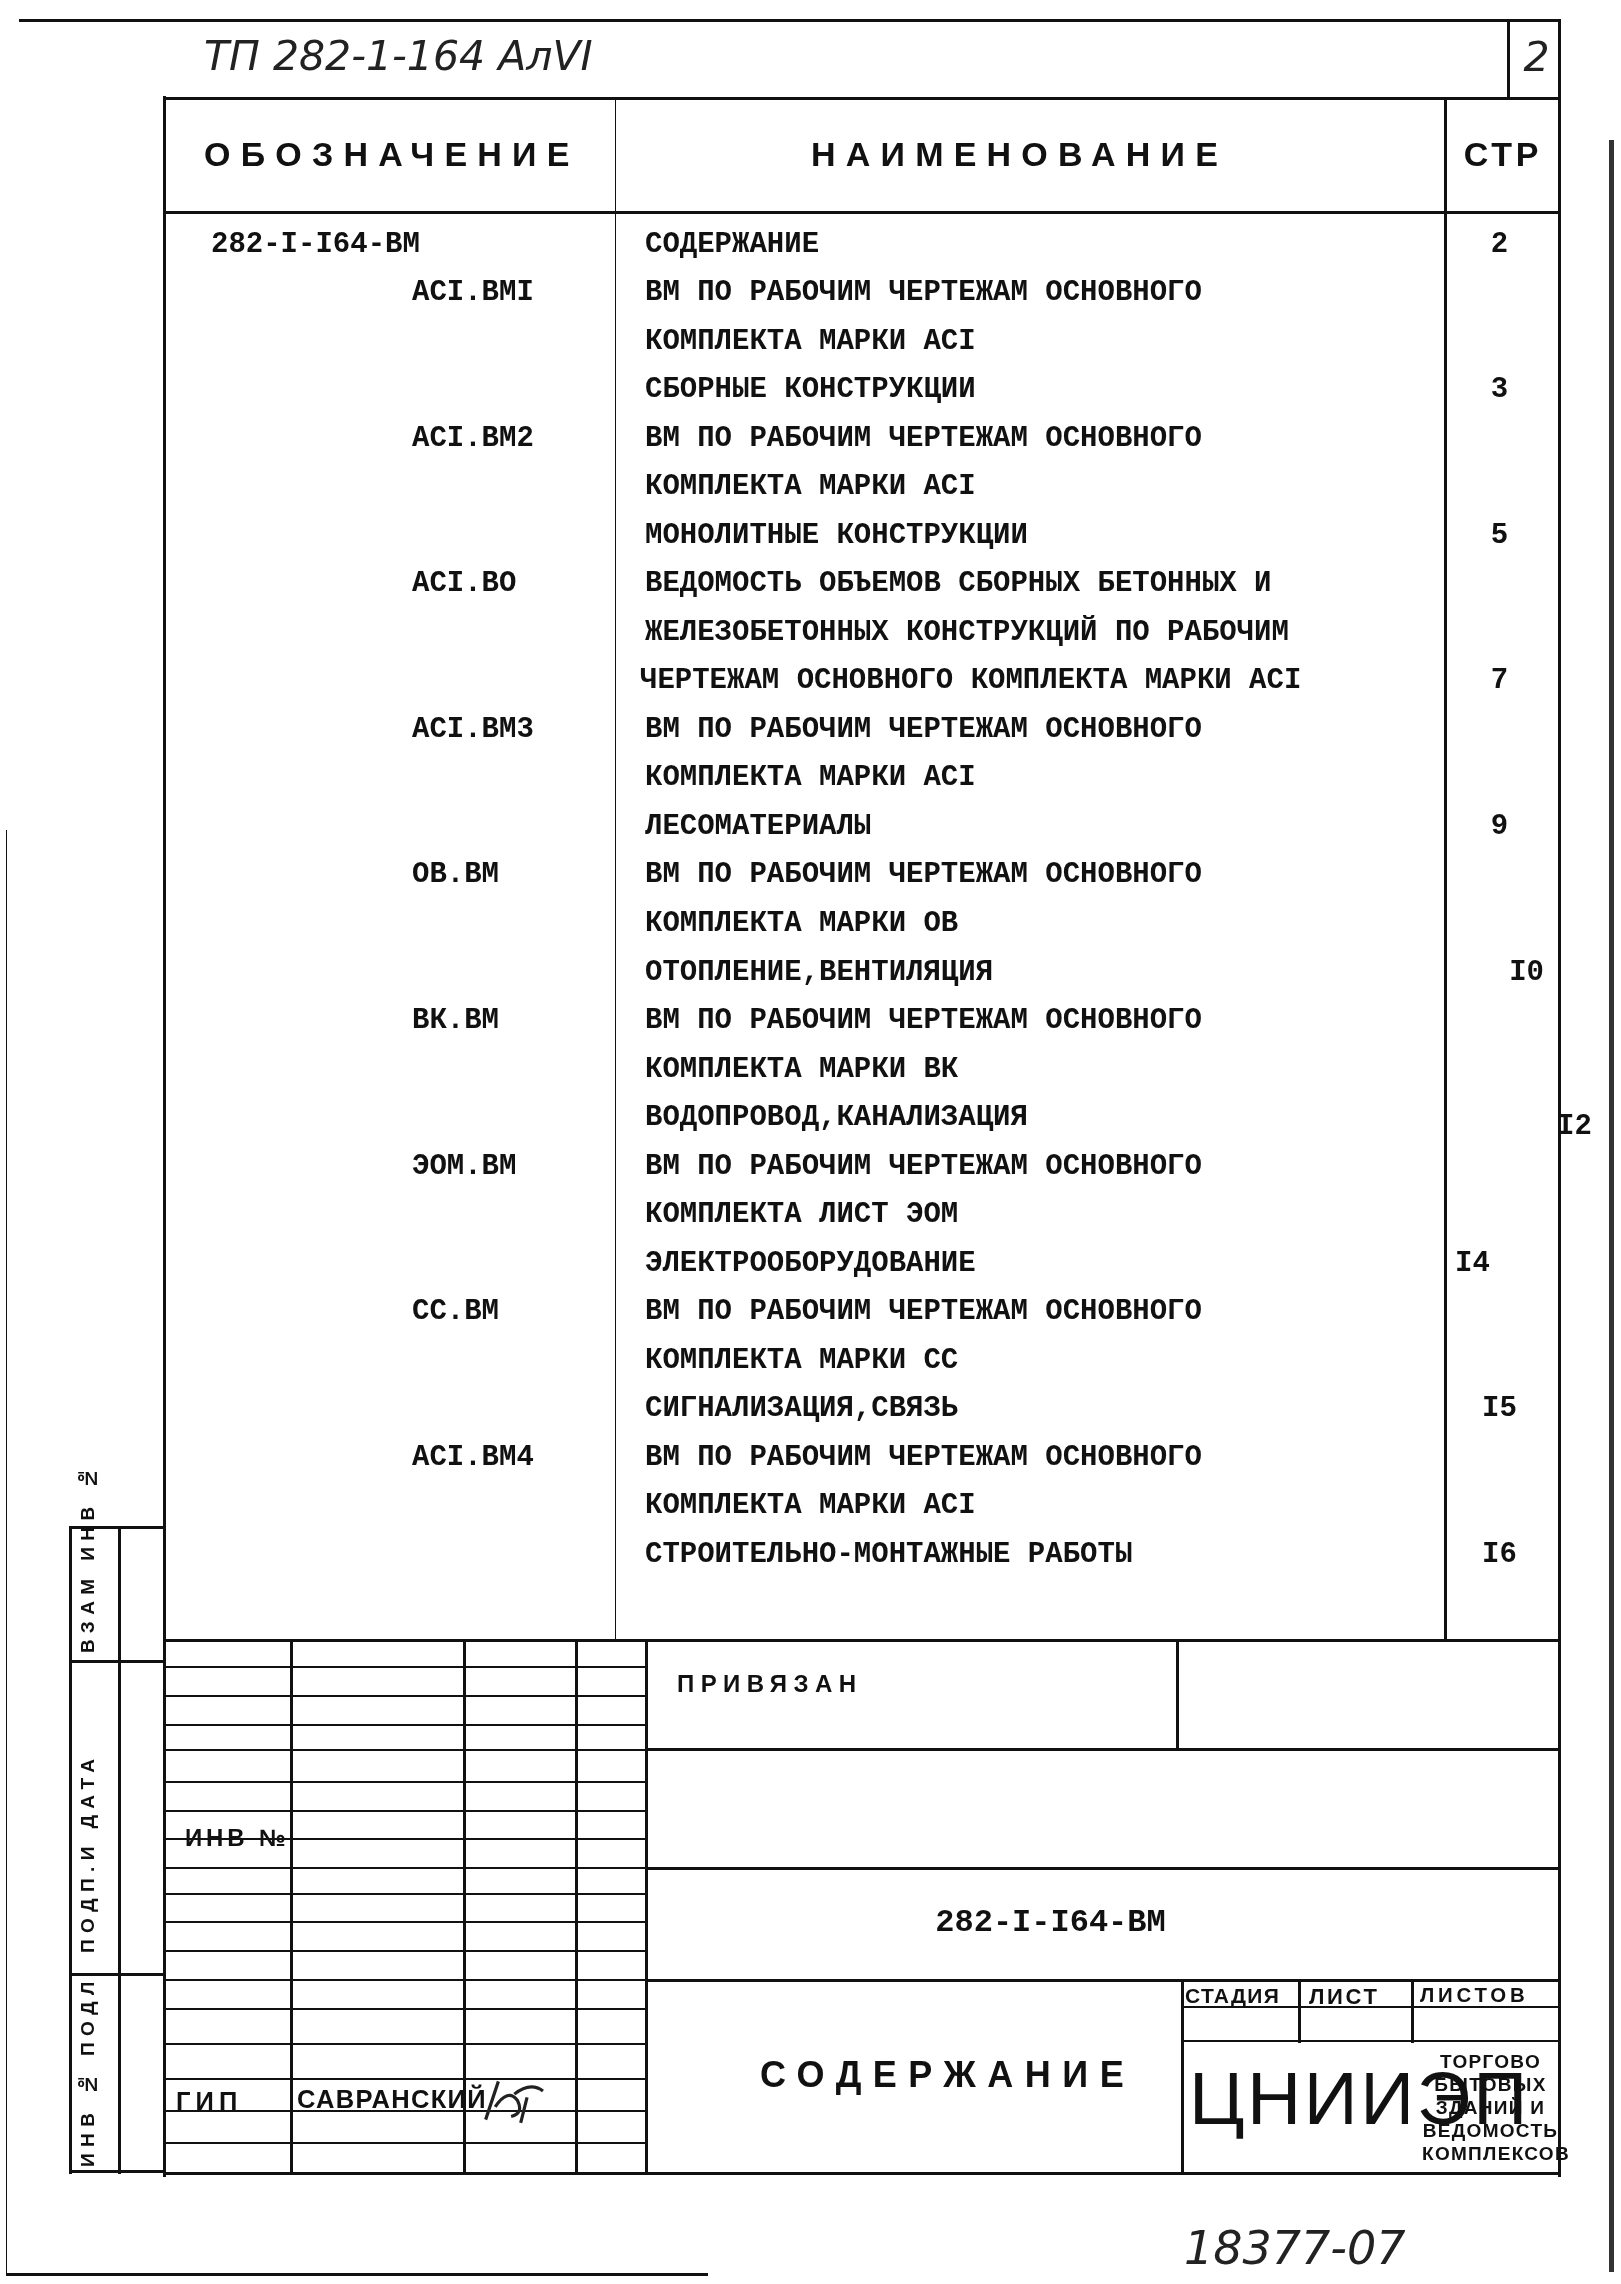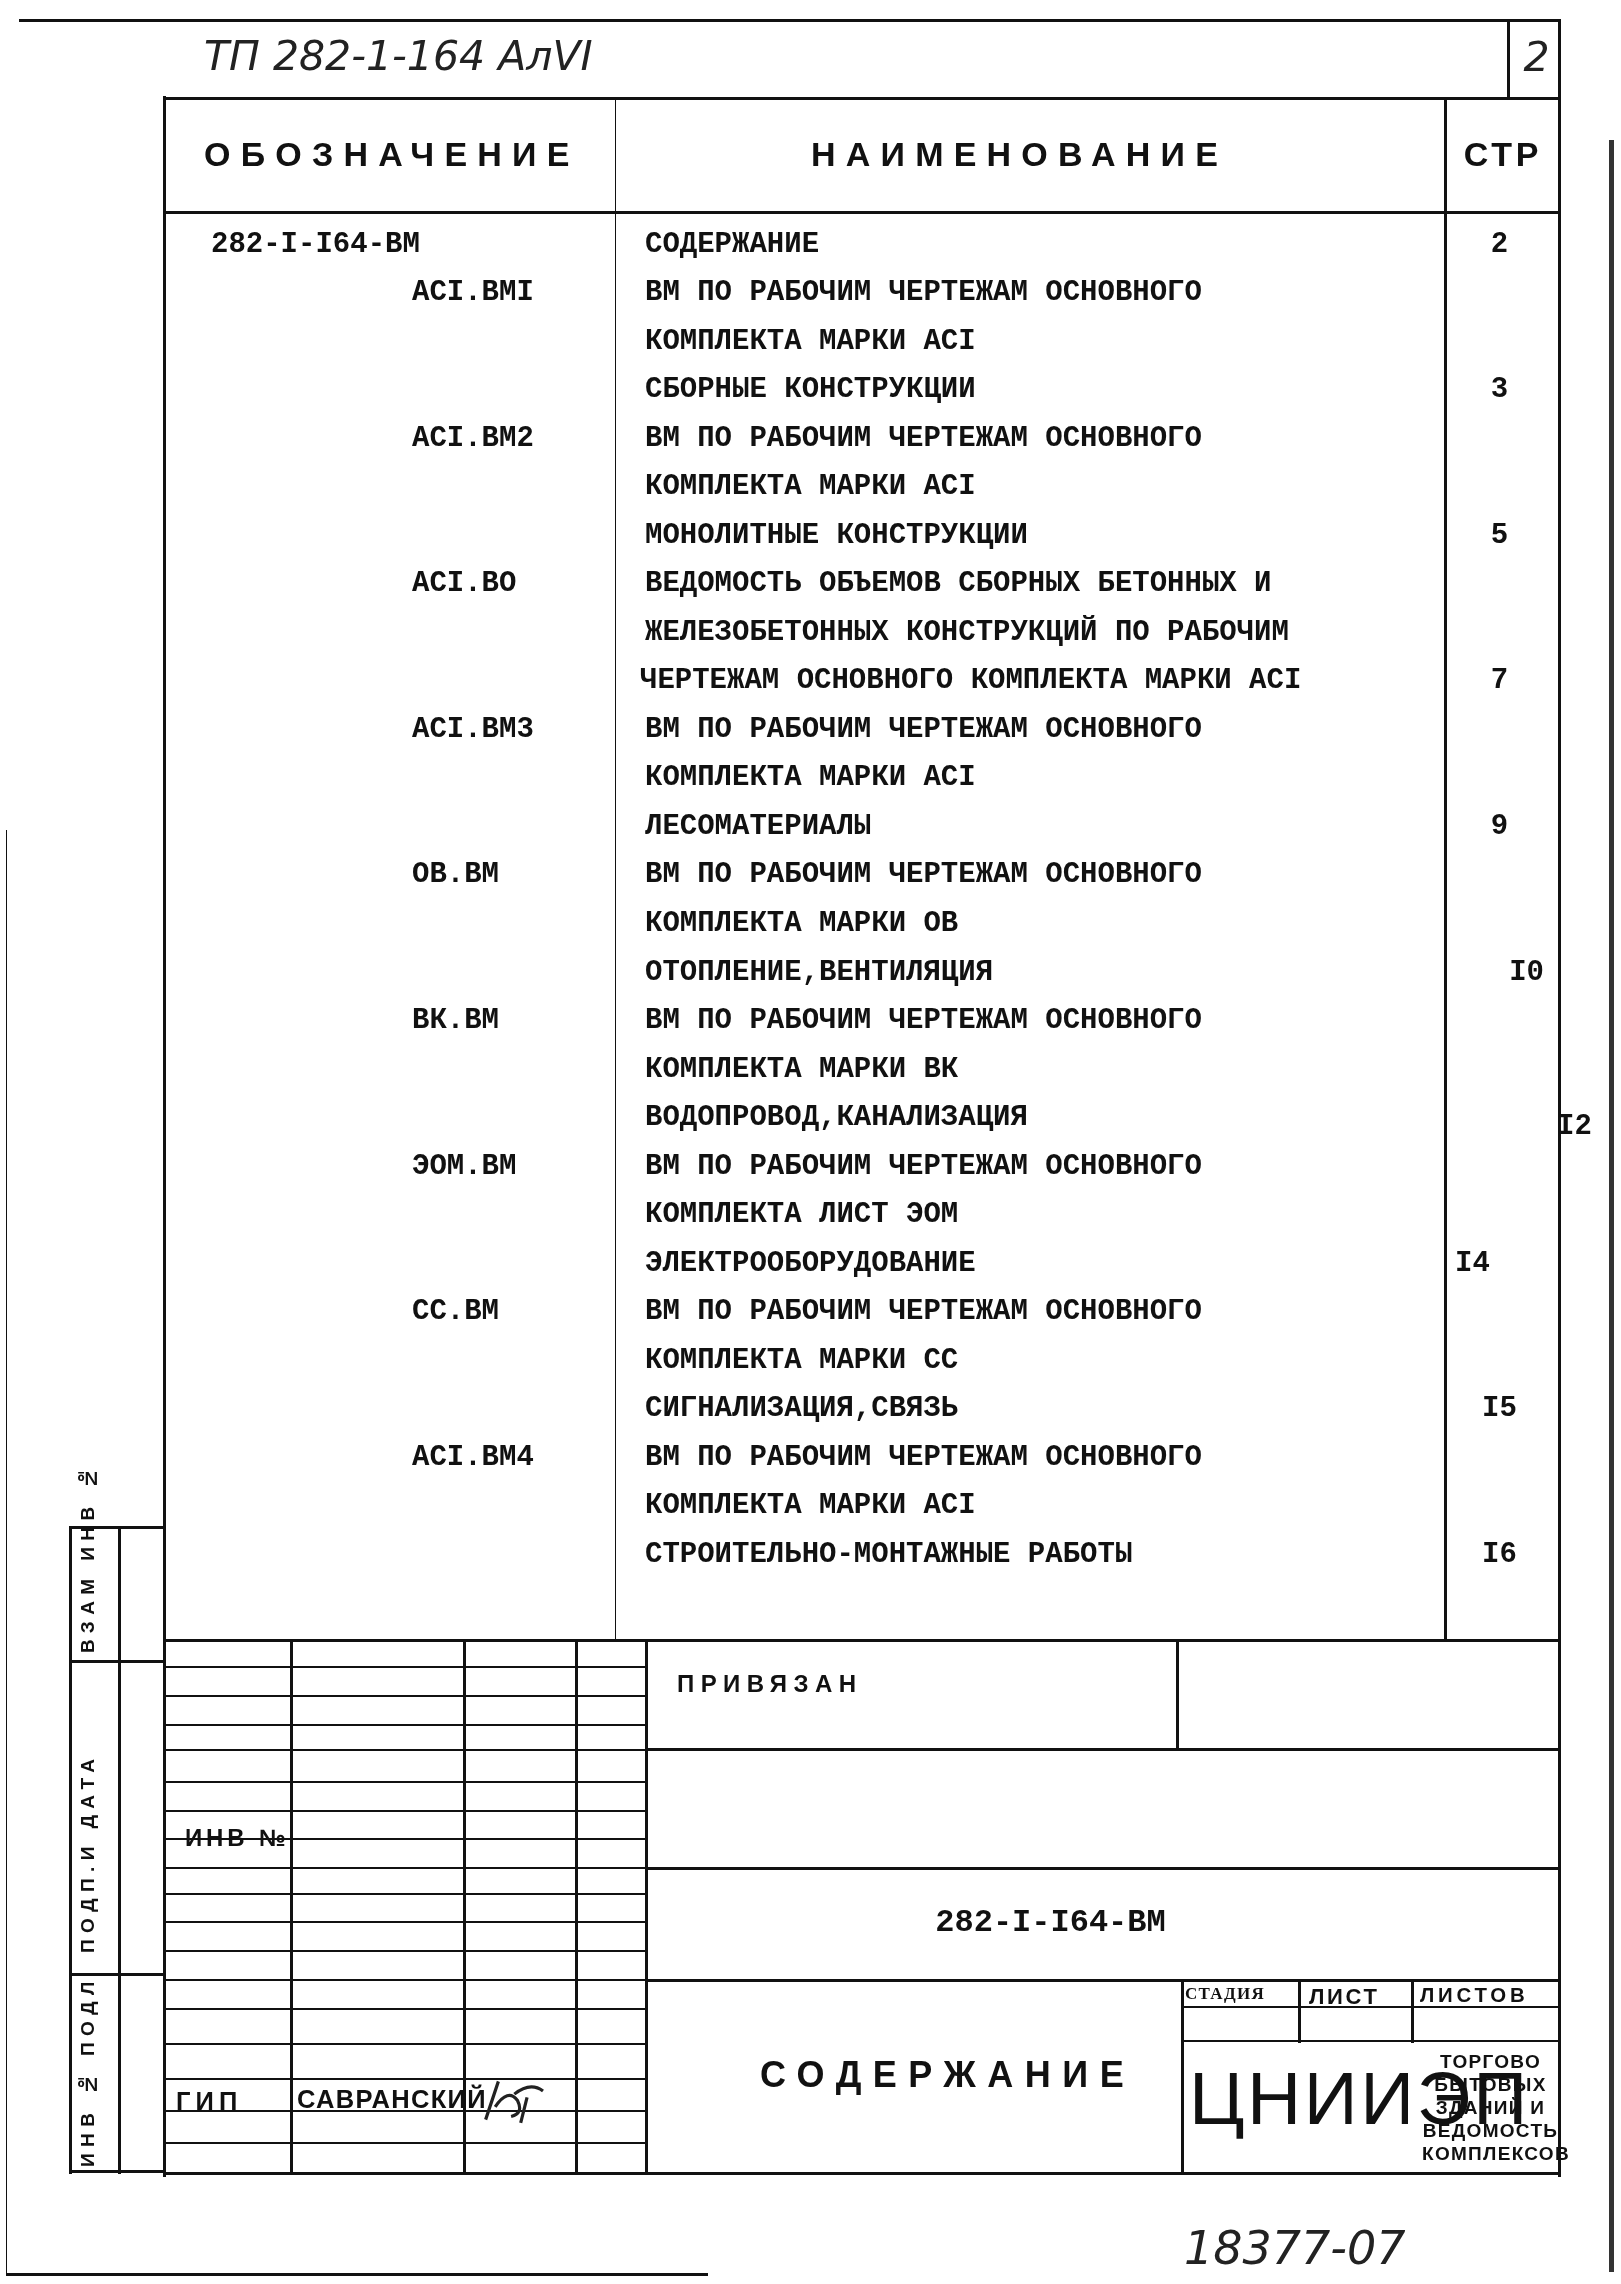--- a/index.html
+++ b/index.html
@@ -147,21 +147,21 @@
   <div class="hl" style="left:645px;top:1979px;width:916px;"></div>
   <div class="abs" style="left:677px;top:1650px;font-family:'Liberation Sans',sans-serif;font-weight:bold;font-size:24px;letter-spacing:6.4px;margin-top:20px;">ПРИВЯЗАН</div>
   <div class="abs mono" style="left:645px;top:1904px;width:811px;text-align:center;font-size:32px;">282-I-I64-ВМ</div>
   <div class="abs stencil" style="left:760px;top:2054px;font-size:36px;letter-spacing:11.5px;">СОДЕРЖАНИЕ</div>
 
   <div class="vl" style="left:1181px;top:1979px;height:195px;"></div>
   <div class="vl" style="left:1298px;top:1979px;height:64px;"></div>
   <div class="vl" style="left:1411px;top:1979px;height:64px;"></div>
   <div class="hl thin" style="left:1181px;top:2006px;width:380px;"></div>
   <div class="hl thin" style="left:1181px;top:2040px;width:380px;"></div>
-  <div class="abs" style="left:1185px;top:1984px;font-family:Liberation Serif, serif;font-weight:bold;font-size:17px;letter-spacing:1.3px;">СТАДИЯ</div>
+  <div class="abs" style="left:1185px;top:1984px;font-family:Liberation Sans, sans-serif;font-weight:bold;font-size:21px;letter-spacing:1.3px;">СТАДИЯ</div>
   <div class="abs" style="left:1309px;top:1984px;font-family:'Liberation Sans',sans-serif;font-weight:bold;font-size:22px;letter-spacing:2.6px;">ЛИСТ</div>
   <div class="abs" style="left:1420px;top:1984px;font-family:'Liberation Sans',sans-serif;font-weight:bold;font-size:20.4px;letter-spacing:3.8px;">ЛИСТОВ</div>
   <div class="abs" style="left:1189px;top:2061px;font-family:'Liberation Sans',sans-serif;font-weight:normal;font-size:75px;letter-spacing:2.6px;line-height:1;">ЦНИИЭП</div>
   <div id="org-division" class="abs" style="left:1422px;top:2050px;width:137px;font-family:'Liberation Sans',sans-serif;font-weight:bold;font-size:19px;line-height:23px;letter-spacing:1.3px;text-align:center;">
       <div>ТОРГОВО</div>
       <div>БЫТОВЫХ</div>
       <div>ЗДАНИЙ И</div>
       <div>ВЕДОМОСТЬ</div>
       <div>КОМПЛЕКСОВ</div>
     </div>

